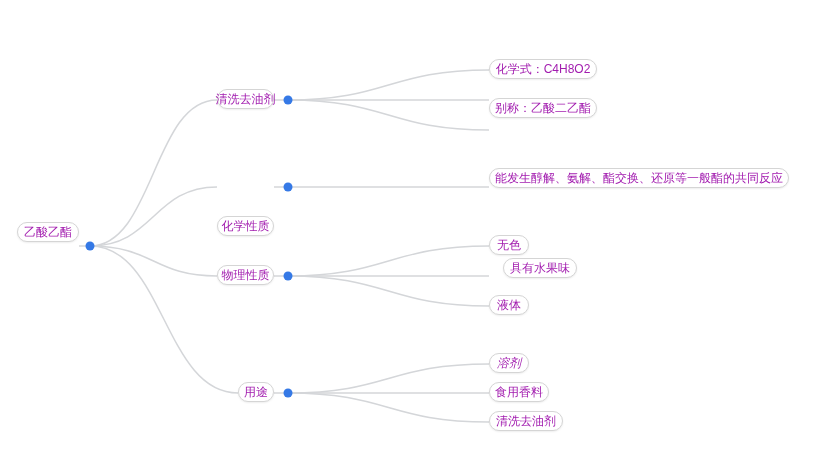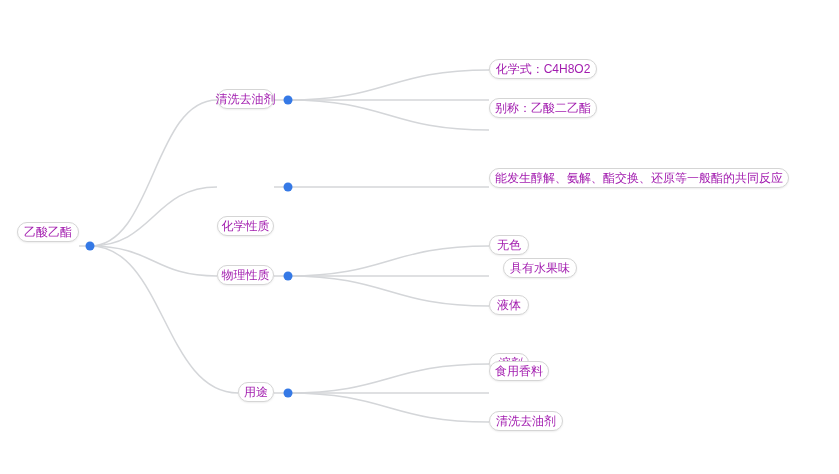--- a/index.html
+++ b/index.html
@@ -73,15 +73,15 @@
     <div class="node" style="left: 489px; top: 59px; width: 108px;">化学式：C4H8O2</div>
     <div class="node" style="left: 489px; top: 98px; width: 108px;">别称：乙酸二乙酯</div>
     <div class="node" style="left: 217px; top: 176px; width: 57px; margin-top: 40px;">化学性质</div>
     <div class="node" style="left: 489px; top: 168px; width: 300px;">能发生醇解、氨解、酯交换、还原等一般酯的共同反应</div>
     <div class="node" style="left: 217px; top: 265px; width: 57px;">物理性质</div>
     <div class="node" style="left: 489px; top: 235px; width: 40px; text-align: right;">无色</div>
     <div class="node" style="left: 489px; top: 258px; width: 74px; margin-left: 14px;">具有水果味</div>
     <div class="node" style="left: 489px; top: 295px; width: 40px;">液体</div>
     <div class="node" style="left: 238px; top: 382px; width: 36px;">用途</div>
     <div class="node" style="left: 489px; top: 353px; width: 40px; font-style: italic;">溶剂</div>
-    <div class="node" style="left: 489px; top: 361px; width: 60px; font-family: Liberation Serif, serif;">食用香料</div>
+    <div class="node" style="left: 489px; top: 382px; width: 60px; font-family: Liberation Serif, serif;">食用香料</div>
     <div class="node" style="left: 489px; top: 411px; width: 74px;">清洗去油剂</div>
   </div>
 
 </body></html>

